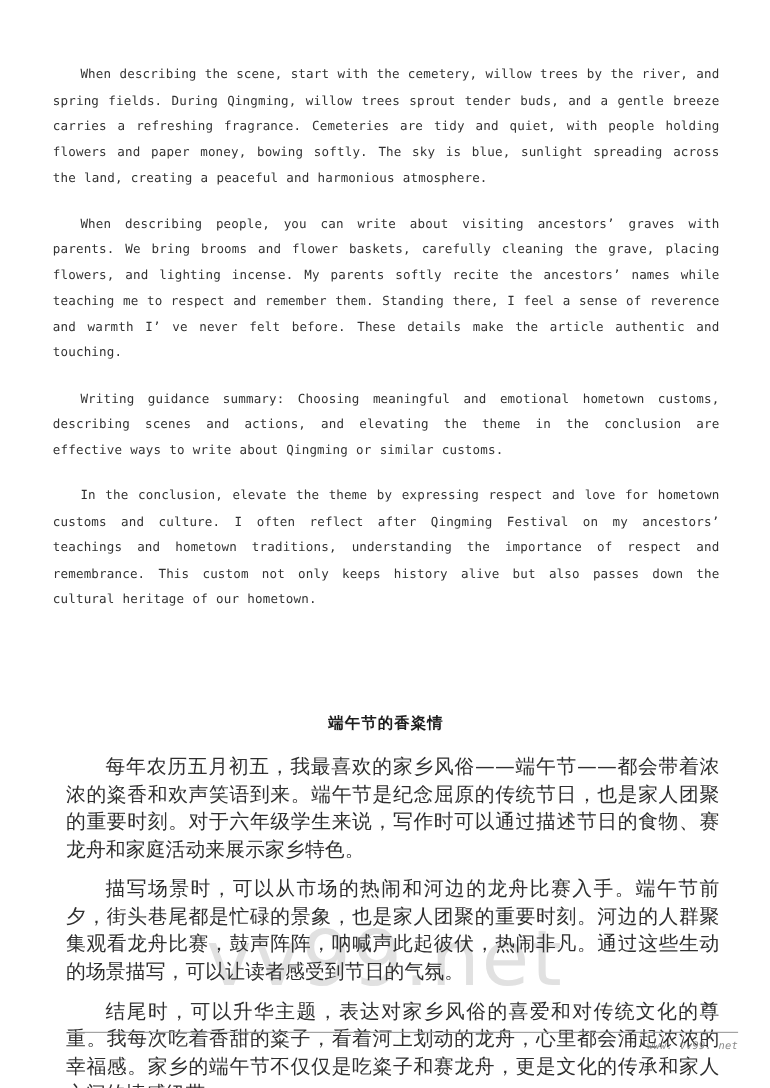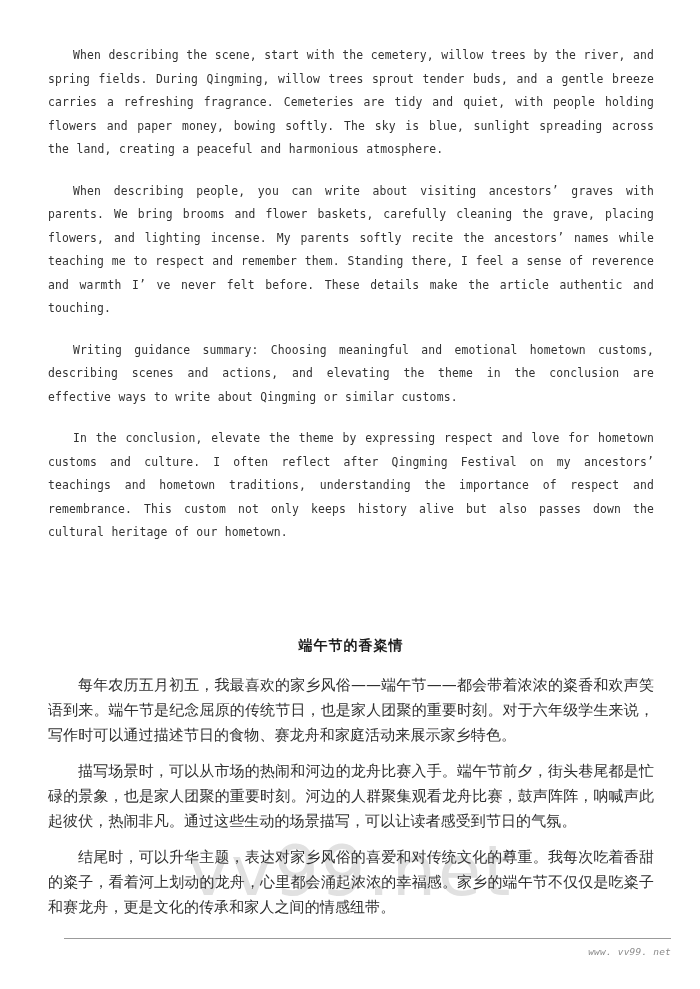--- a/index.html
+++ b/index.html
@@ -46,21 +46,21 @@
   #content {
     position: absolute;
     left: 48px;
     top: 44px;
     width: 606px;
     z-index: 2;
   }
 
   
   p.en {
-    margin: 0 0 18px 0;
+    margin: 12px 0 18px 0;
     font-family: "DejaVu Sans Mono", "Liberation Mono", monospace;
     font-size: 11.4px;
     line-height: 23.5px;
     text-align: justify;
     text-justify: inter-word;
     text-indent: 2.2em;
     color: #323232;
     letter-spacing: 0.15px;
     word-spacing: 0.4px;
   }
@@ -71,23 +71,23 @@
     margin: 0;
     text-align: center;
     font-family: "DejaVu Sans", "Liberation Sans", sans-serif;
     font-weight: 700;
     font-size: 14px;
     letter-spacing: 1px;
     color: #1d1d1d;
   }
   #article-body { margin-top: 18px; }
   p.cn {
-    margin: 0 0 11px 0;
+    margin: 0 0 11px 12px;
     font-family: "DejaVu Sans", "Liberation Sans", sans-serif;
-    font-size: 15px;
+    font-size: 18px;
     line-height: 25px;
     text-align: justify;
     text-indent: 2em;
     color: #2f2f2f;
     letter-spacing: 0.1px;
   }
   p.cn:last-child { margin-bottom: 0; }
 
   
   #block-gap { height: 92px; }

